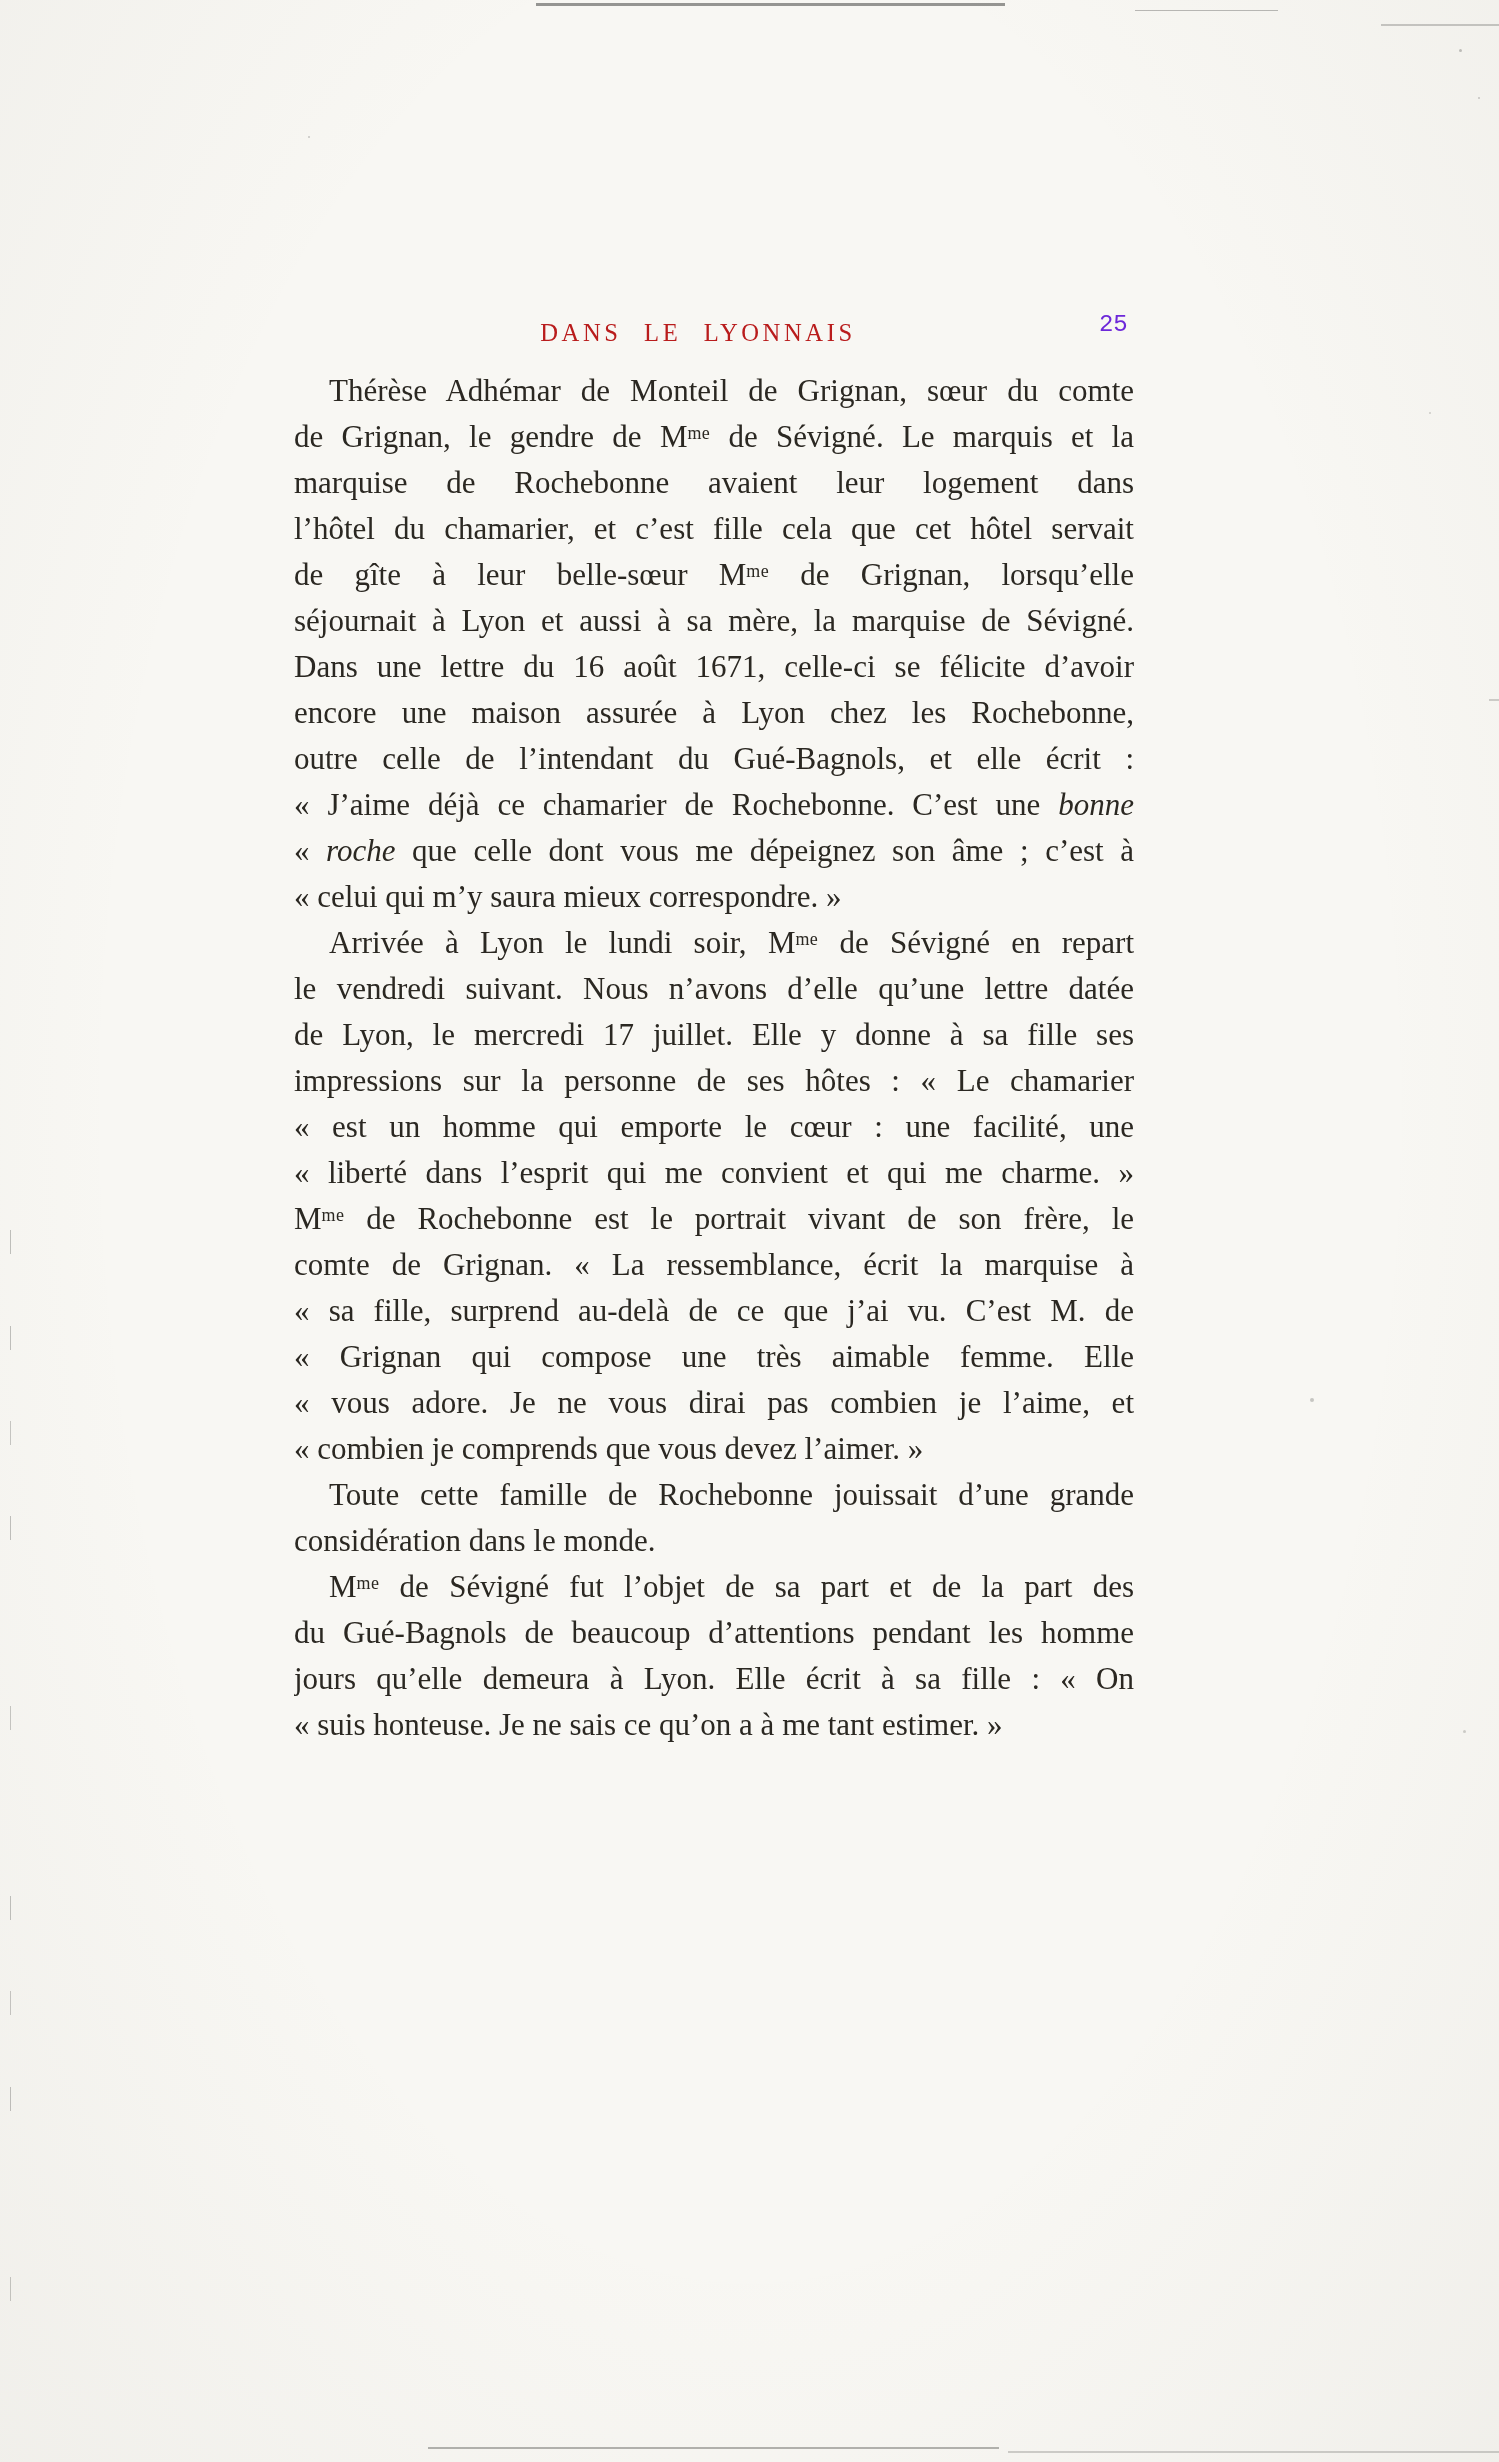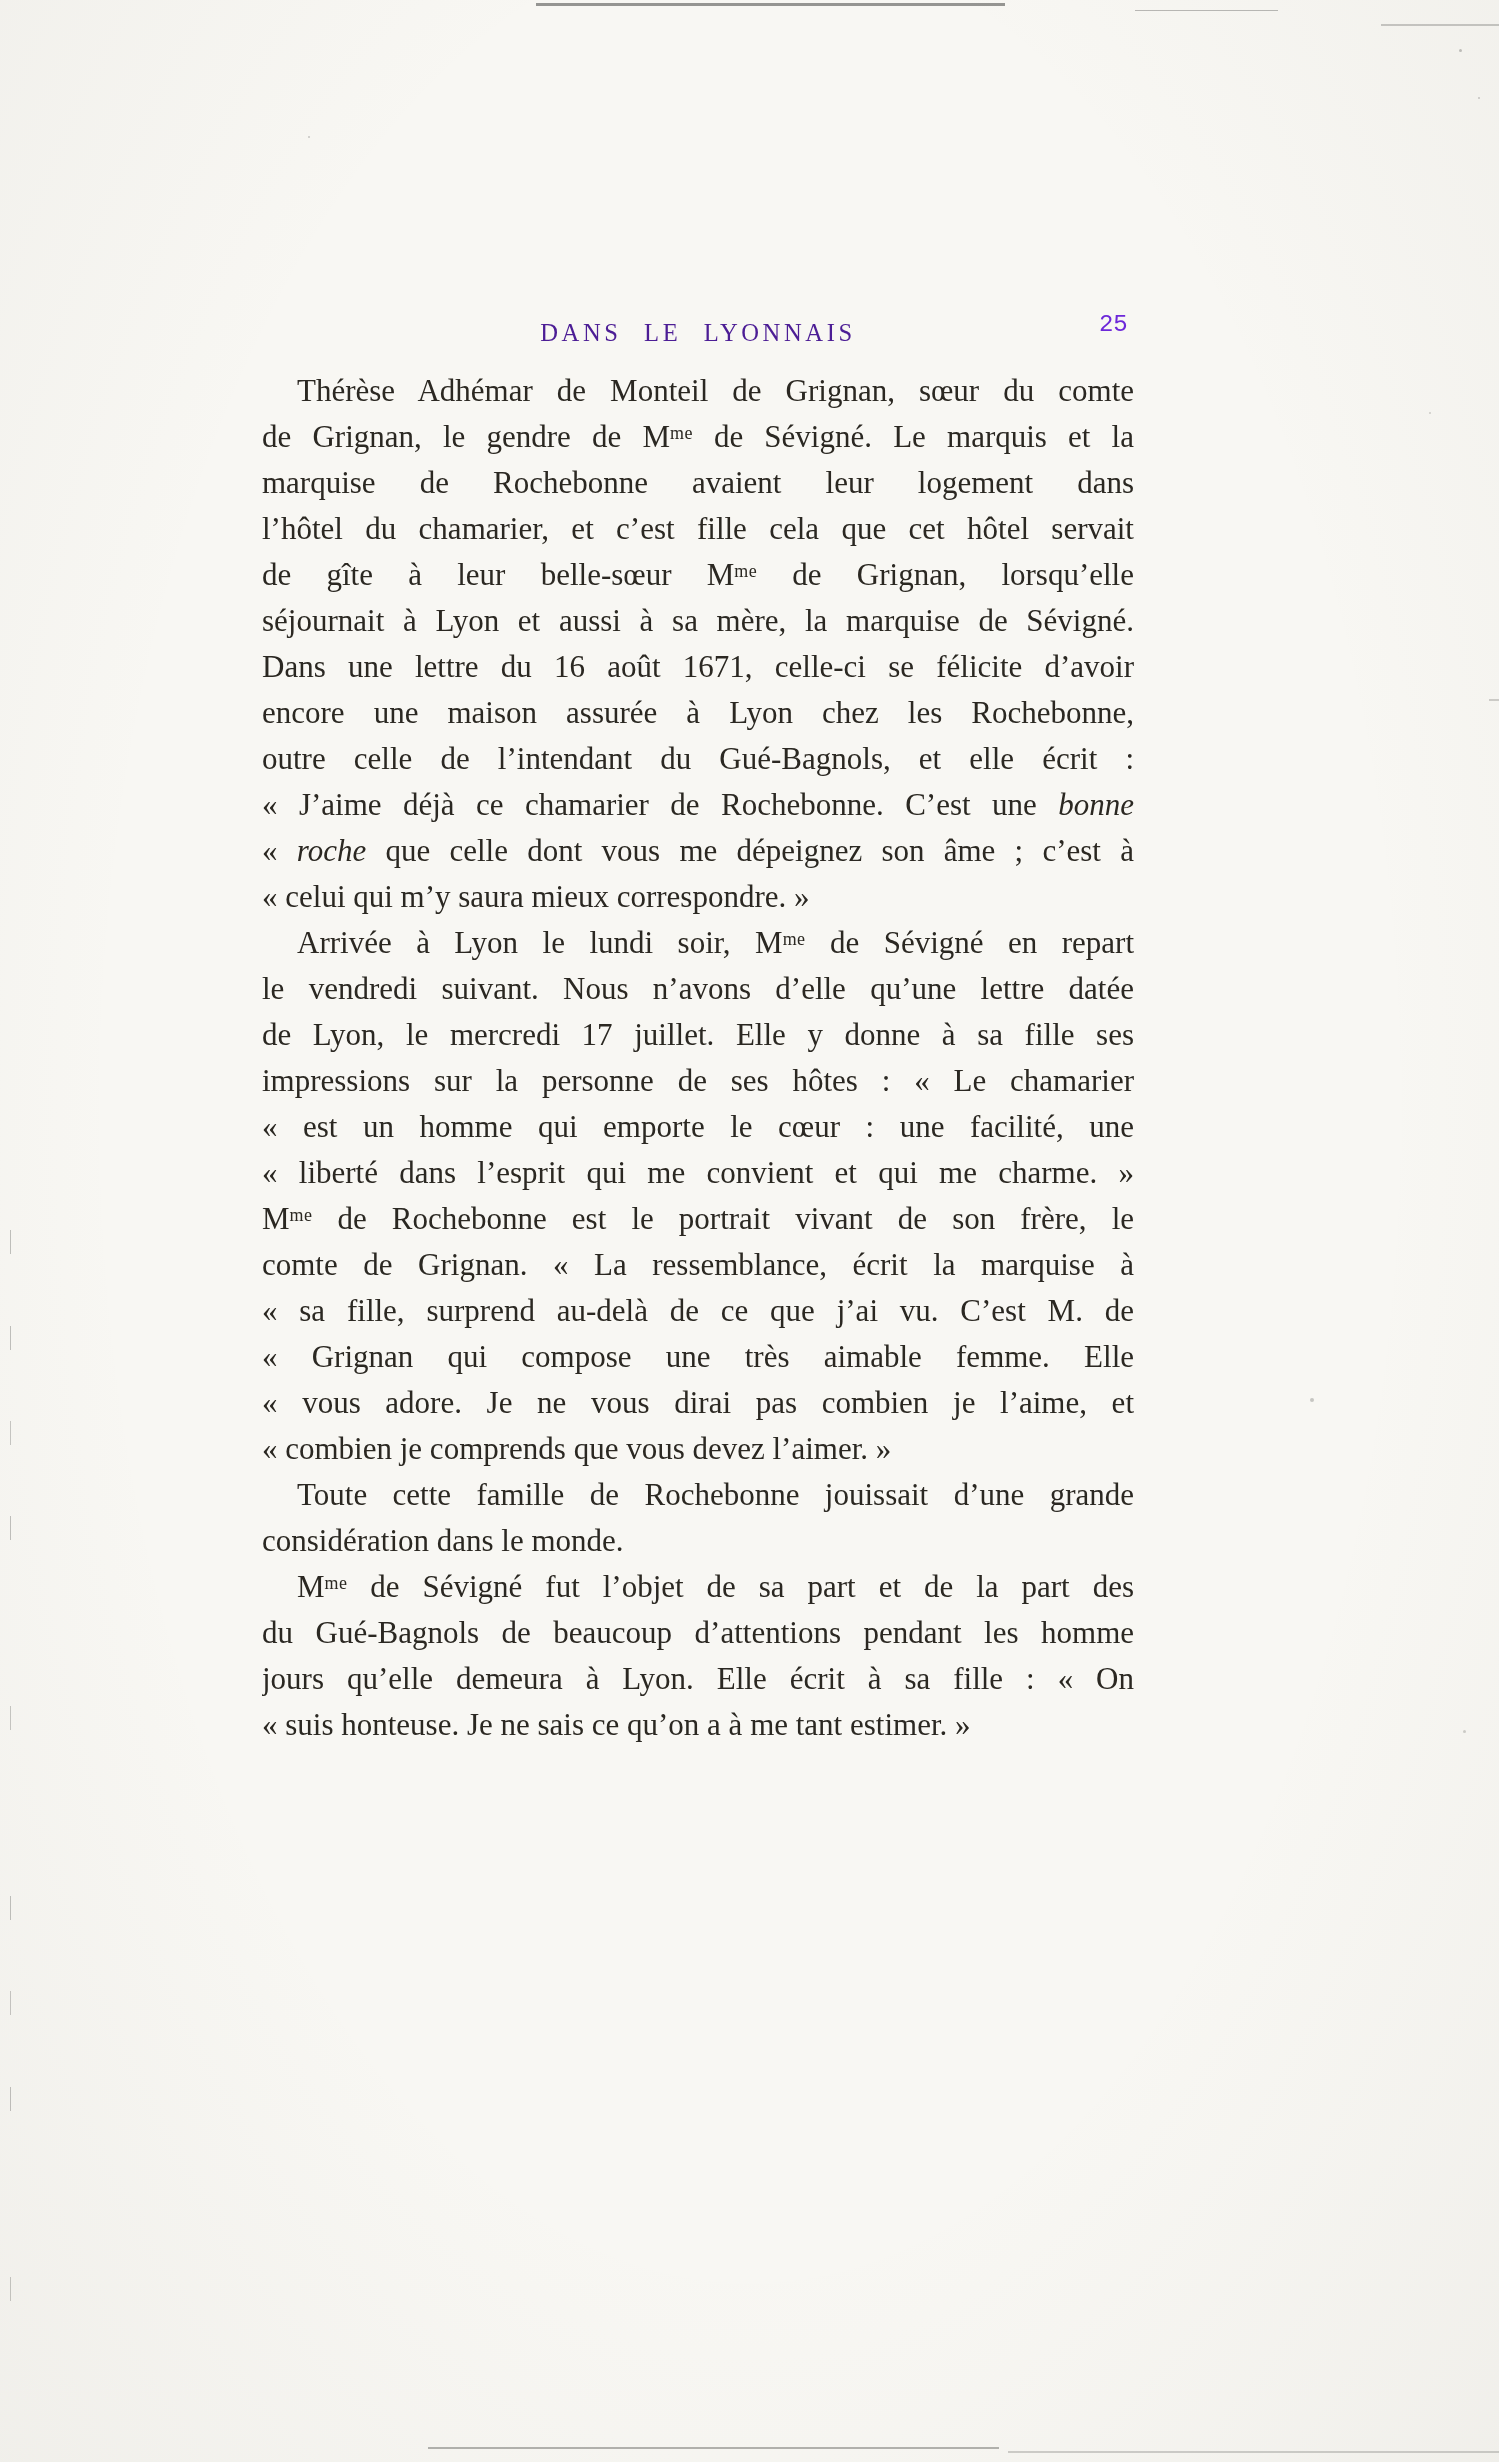--- a/index.html
+++ b/index.html
@@ -16,29 +16,30 @@
     position: absolute; inset: 0;
     background: radial-gradient(ellipse at 50% 45%, rgba(255,255,255,0.0) 60%, rgba(120,115,100,0.06) 100%);
     pointer-events: none;
   }
   .page-content { position: absolute; left: 262px; top: 319px; width: 872px; }
   .header-row { position: relative; height: 44px; }
   .header-title {
     position: absolute; left: 0; right: 0;
     text-align: center;
     font-size: 24.6px; letter-spacing: 3.6px; word-spacing: 12.7px;
-    color: #4c1d95;
+    color: #b91c1c;
   }
   .page-number { position: absolute; right: 6.3px; top: -8px; font-size: 24px; color: #6d28d9; font-family: Liberation Mono, monospace; }
   .text-block { margin-top: 4.8px; }
   .line {
     font-size: 31px; line-height: 46px; height: 46px;
     overflow: hidden;
     text-align: justify; text-align-last: left;
     white-space: normal;
+    margin-left: 32px;
   }
   .line.just { text-align-last: justify; }
   .line.indent { text-indent: 35px; }
   .line i { }
   sup.m {
     font-size: 0.58em; vertical-align: baseline;
     position: relative; top: -0.42em; letter-spacing: 0.4px;
   }
   .artifact { position: absolute; background: #6b6b68; }
   .dot { border-radius: 50%; }

